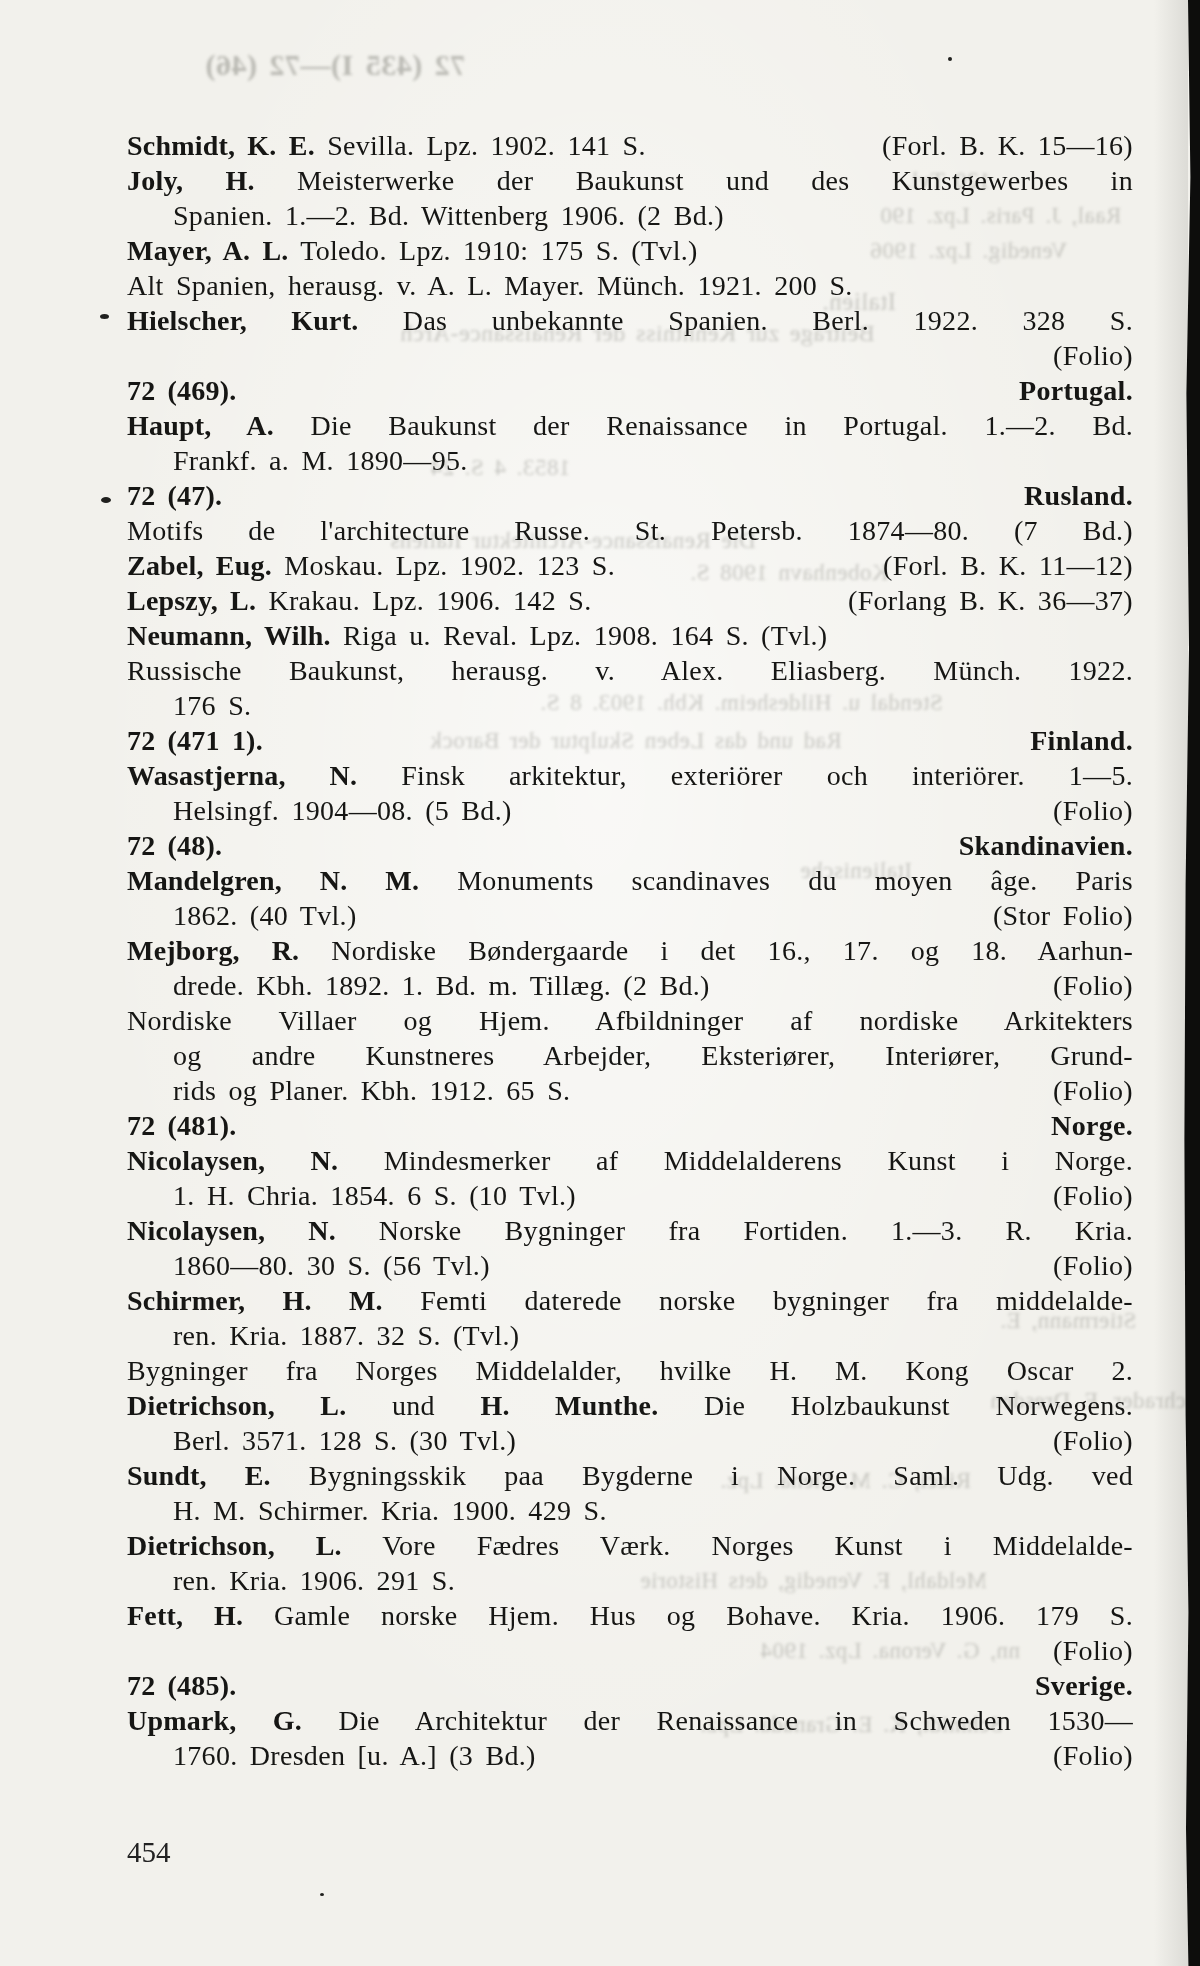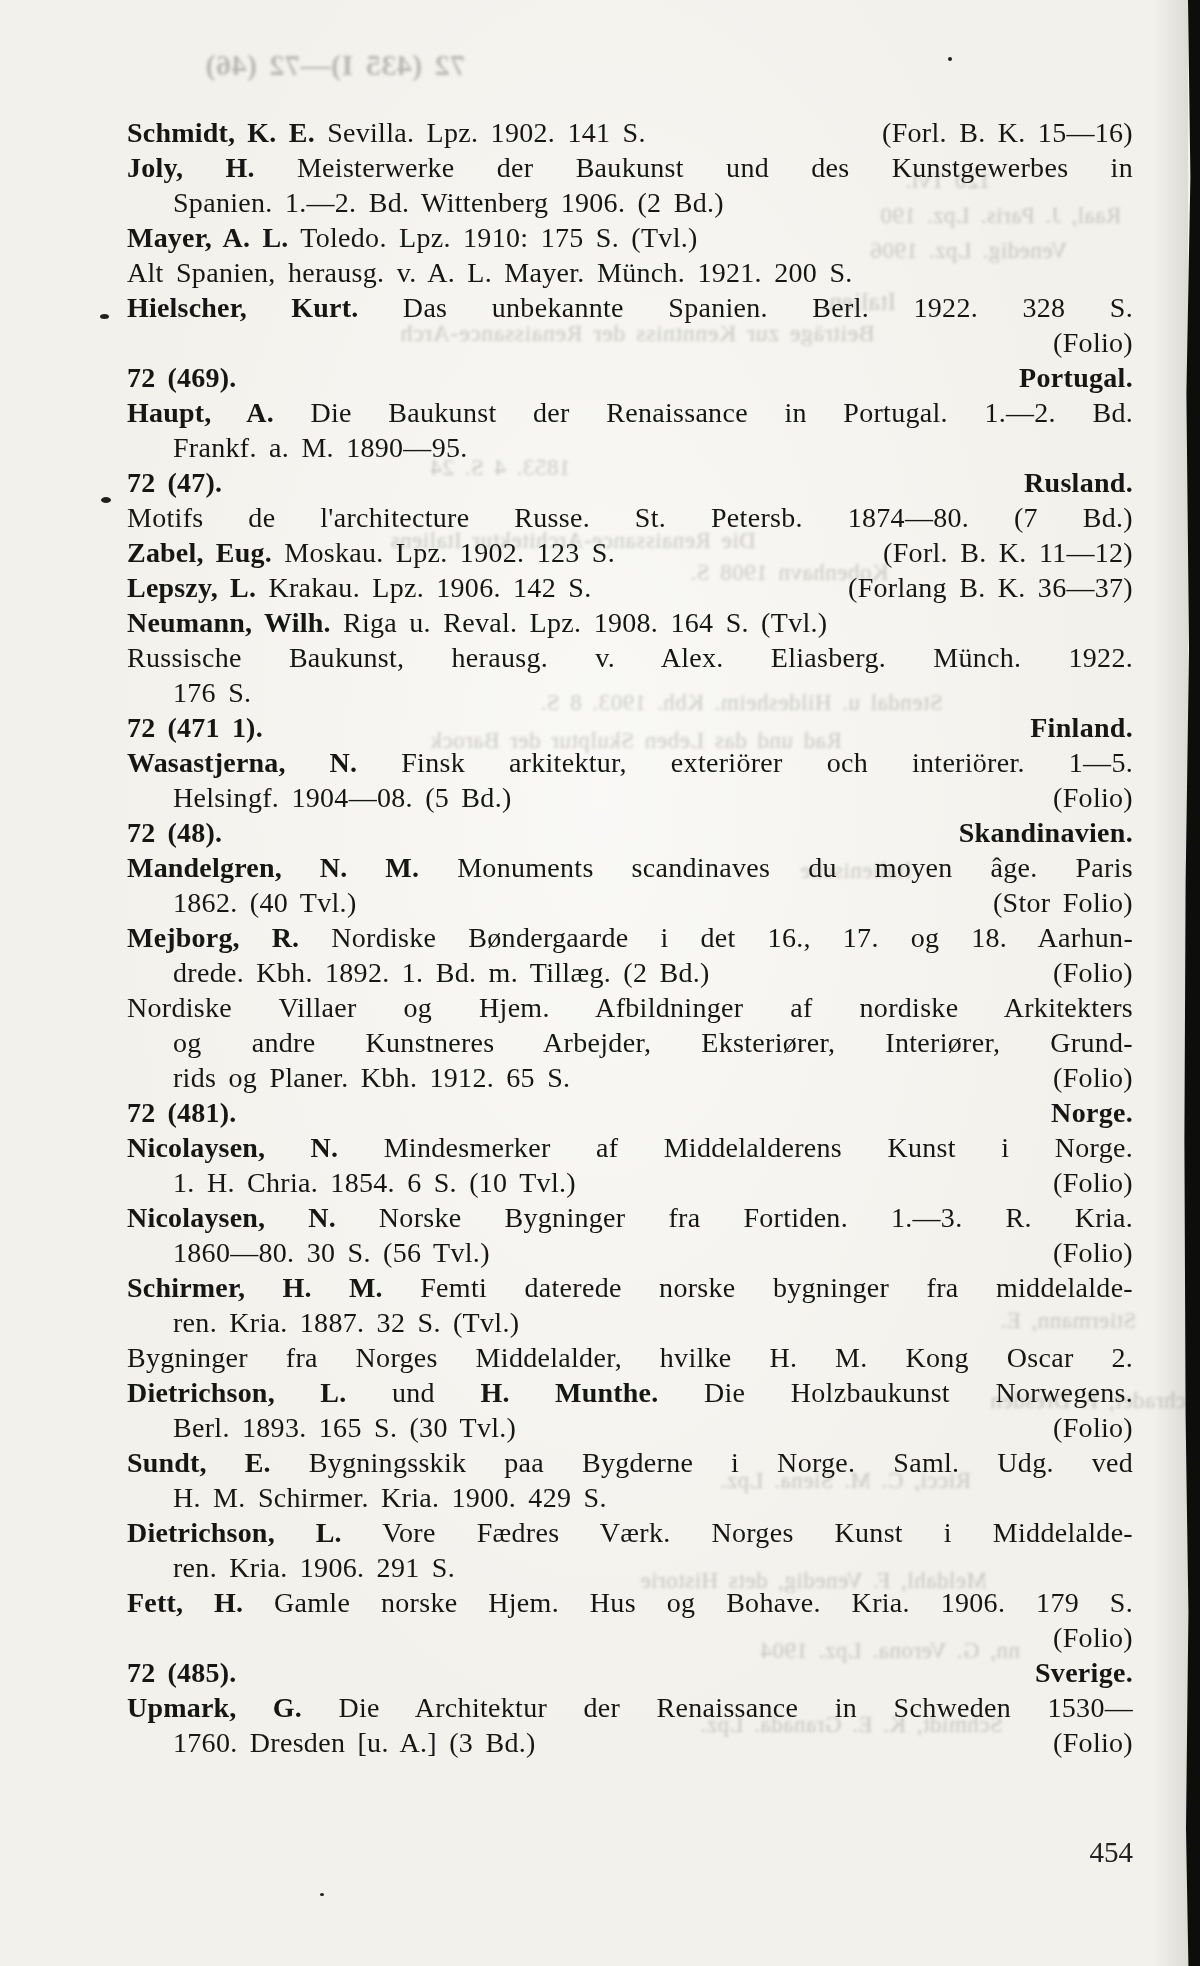--- a/index.html
+++ b/index.html
@@ -7,33 +7,33 @@
     width:1200px;height:1966px;position:relative;overflow:hidden;
     background:
       radial-gradient(ellipse at 50% 40%, rgba(255,255,255,.55) 0%, rgba(255,255,255,0) 60%),
       #f2f1ec;
     font-family:"Liberation Serif","DejaVu Serif",serif;
     color:#161614;
   }
   .paper{position:absolute;inset:0;}
   
   .text-column{
-    position:absolute;left:127px;top:115px;width:1006px;
+    position:absolute;left:127px;top:128px;width:1006px;
     font-size:28px;letter-spacing:.3px;word-spacing:5px;
   }
   .line{height:35px;line-height:35px;white-space:nowrap;}
   .line.just{white-space:normal;text-align:justify;text-align-last:justify;}
   .line.flexline{display:flex;justify-content:space-between;white-space:nowrap;}
   .line.ind{margin-left:46px;}
   .b{font-weight:bold;letter-spacing:.2px;}
   .sec .lt,.sec .rt{font-weight:bold;}
   .rt{text-align:left;}
   
   .page-number{
-    position:absolute;left:127px;top:1836px;width:1006px;text-align:right;
+    position:absolute;left:127px;top:1836px;width:1006px;text-align:left;
     font-size:29px;color:#222;
   }
   
   .ghost{
     position:absolute;transform:scaleX(-1);
     color:rgba(138,138,130,.42);
     filter:blur(1.4px);
     white-space:nowrap;font-size:24px;letter-spacing:.5px;word-spacing:4px;
   }
   .ghost.hdr{font-weight:bold;color:rgba(130,130,122,.5);}
@@ -150,21 +150,21 @@
       <div class="line just"><span class="lt"><span class="b">Nicolaysen, N.</span><span> Norske Bygninger fra Fortiden.  1.—3. R.  Kria.</span></span></div>
       <div class="line ind flexline">
         <span class="lt"><span>1860—80.  30 S. (56 Tvl.)</span></span>
         <span class="rt">(Folio)</span>
       </div>
       <div class="line just"><span class="lt"><span class="b">Schirmer, H. M.</span><span> Femti daterede norske bygninger fra middelalde-</span></span></div>
       <div class="line ind"><span class="lt"><span>ren.  Kria. 1887.  32 S. (Tvl.)</span></span></div>
       <div class="line just"><span class="lt"><span>Bygninger fra Norges Middelalder, hvilke H. M. Kong Oscar 2.</span></span></div>
       <div class="line just"><span class="lt"><span class="b">Dietrichson, L.</span><span> und </span><span class="b">H. Munthe.</span><span> Die Holzbaukunst Norwegens.</span></span></div>
       <div class="line ind flexline">
-        <span class="lt"><span>Berl. 1893.  165 S.  (30 Tvl.)</span></span>
+        <span class="lt"><span>Berl. 3571.  128 S.  (30 Tvl.)</span></span>
         <span class="rt">(Folio)</span>
       </div>
       <div class="line just"><span class="lt"><span class="b">Sundt, E.</span><span> Bygningsskik paa Bygderne i Norge.  Saml.  Udg.  ved</span></span></div>
       <div class="line ind"><span class="lt"><span>H. M. Schirmer.  Kria.  1900.  429 S.</span></span></div>
       <div class="line just"><span class="lt"><span class="b">Dietrichson, L.</span><span> Vore Fædres Værk.  Norges Kunst i Middelalde-</span></span></div>
       <div class="line ind"><span class="lt"><span>ren.  Kria. 1906.  291 S.</span></span></div>
       <div class="line just"><span class="lt"><span class="b">Fett, H.</span><span> Gamle norske Hjem.  Hus og Bohave.  Kria. 1906.  179 S.</span></span></div>
       <div class="line flexline">
         <span class="lt"></span>
         <span class="rt">(Folio)</span>

